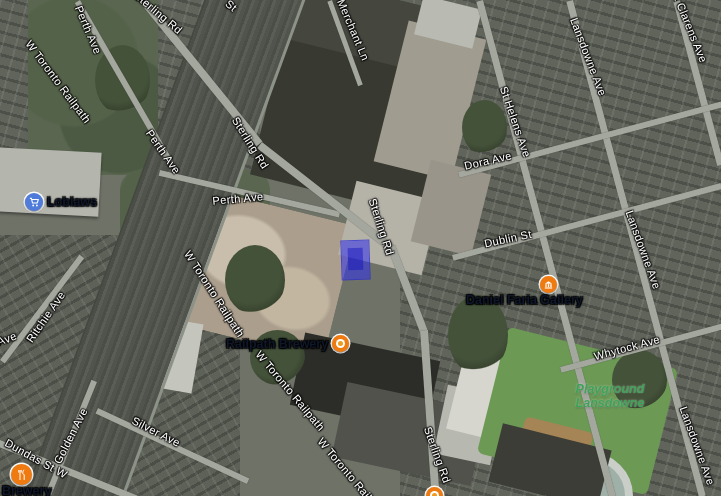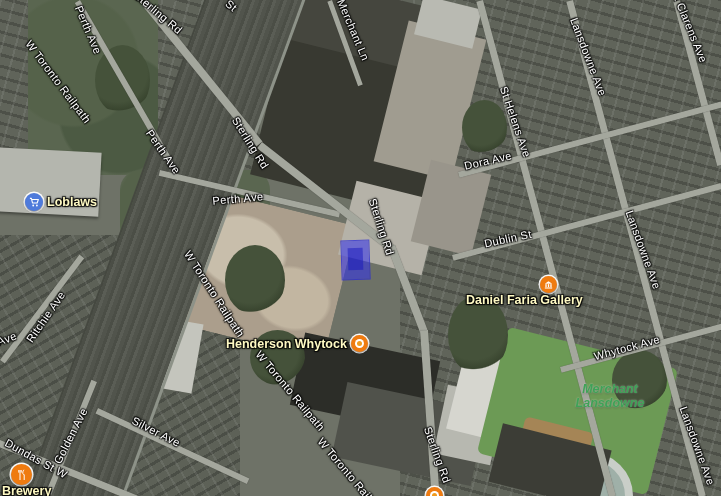--- a/index.html
+++ b/index.html
@@ -33,21 +33,21 @@
   .road{background:#a4a79d;transform-origin:0 0;box-shadow:0 0 1px rgba(0,0,0,.4);}
   .bld{transform-origin:50% 50%;}
   
   .slabel{
     position:absolute;color:#fff;font-size:11px;line-height:11px;letter-spacing:.4px;white-space:nowrap;
     text-shadow:-1px -1px 1px rgba(0,0,0,.8),1px -1px 1px rgba(0,0,0,.8),
                 -1px 1px 1px rgba(0,0,0,.8),1px 1px 1px rgba(0,0,0,.8),0 0 3px rgba(0,0,0,.9);
     transform:translate(-50%,-50%) rotate(var(--r,0deg));
   }
   .poi-text{
-    color:#fef9c3;font-size:12.5px;font-weight:bold;white-space:nowrap;
+    color:#0f172a;font-size:12.5px;font-weight:bold;white-space:nowrap;
     text-shadow:-1px -1px 1px rgba(0,0,0,.85),1px -1px 1px rgba(0,0,0,.85),
                 -1px 1px 1px rgba(0,0,0,.85),1px 1px 1px rgba(0,0,0,.85),0 0 3px rgba(0,0,0,.9);
   }
   .poi{display:flex;align-items:center;gap:4px;cursor:pointer;}
   .icon-circle{border-radius:50%;display:flex;align-items:center;justify-content:center;flex:0 0 auto;
     box-shadow:0 1px 2px rgba(0,0,0,.5), 0 0 0 1.5px #fff;}
   .park-label{color:#3fa257;font-size:12.5px;font-weight:bold;font-style:italic;text-align:center;line-height:14px;
     text-shadow:0 0 2px rgba(255,255,255,.6),0 1px 2px rgba(0,0,0,.35);white-space:nowrap;}
   .parcel{background:rgba(47,47,238,.55);outline:1px solid rgba(40,40,215,.75);}
 </style>
@@ -144,21 +144,21 @@
       <svg width="11" height="11" viewBox="0 0 12 12">
           <path d="M1 1.5h1.6l1.2 5h5.1l1.3-3.8H3.2" fill="none" stroke="#fff" stroke-width="1.2" stroke-linejoin="round"></path>
           <circle cx="4.6" cy="9.3" r="1" fill="#fff"></circle>
           <circle cx="8.6" cy="9.3" r="1" fill="#fff"></circle>
         </svg>
     </span>
     <span class="poi-text">Loblaws</span>
   </div>
 
   <div class="abs poi" style="left:226px;top:335px;">
-    <span class="poi-text">Henderson Whytock</span>
+    <span class="poi-text">Railpath Brewery</span>
     <span class="icon-circle" style="width:17px;height:17px;background:#ef7b10;">
       <span style="width:9px;height:9px;border-radius:50%;background:#fff;display:flex;align-items:center;justify-content:center;">
         <span style="width:5px;height:5px;border-radius:50%;background:#ef9b20;"></span>
       </span>
     </span>
   </div>
 
   <div class="abs" style="left:466px;top:276px;width:106px;height:32px;cursor:pointer;">
     <span class="icon-circle abs" style="left:74px;top:0;width:17px;height:17px;background:#ef7b10;">
       <svg width="11" height="11" viewBox="0 0 12 12">
@@ -182,17 +182,17 @@
     <span class="poi-text abs" style="left:0;top:20px;">Brewery</span>
   </div>
 
   <div class="abs icon-circle" style="left:426px;top:487px;width:17px;height:17px;background:#ef7b10;">
     <span style="width:9px;height:9px;border-radius:50%;background:#fff;display:flex;align-items:center;justify-content:center;">
       <span style="width:5px;height:5px;border-radius:50%;background:#ef9b20;"></span>
     </span>
   </div>
 
   <div class="abs park-label" style="left:565px;top:382px;width:90px;">
-    <div>Merchant</div>
+    <div>Playground</div>
     <div>Lansdowne</div>
   </div>
 
 </div>
 
 </body></html>

